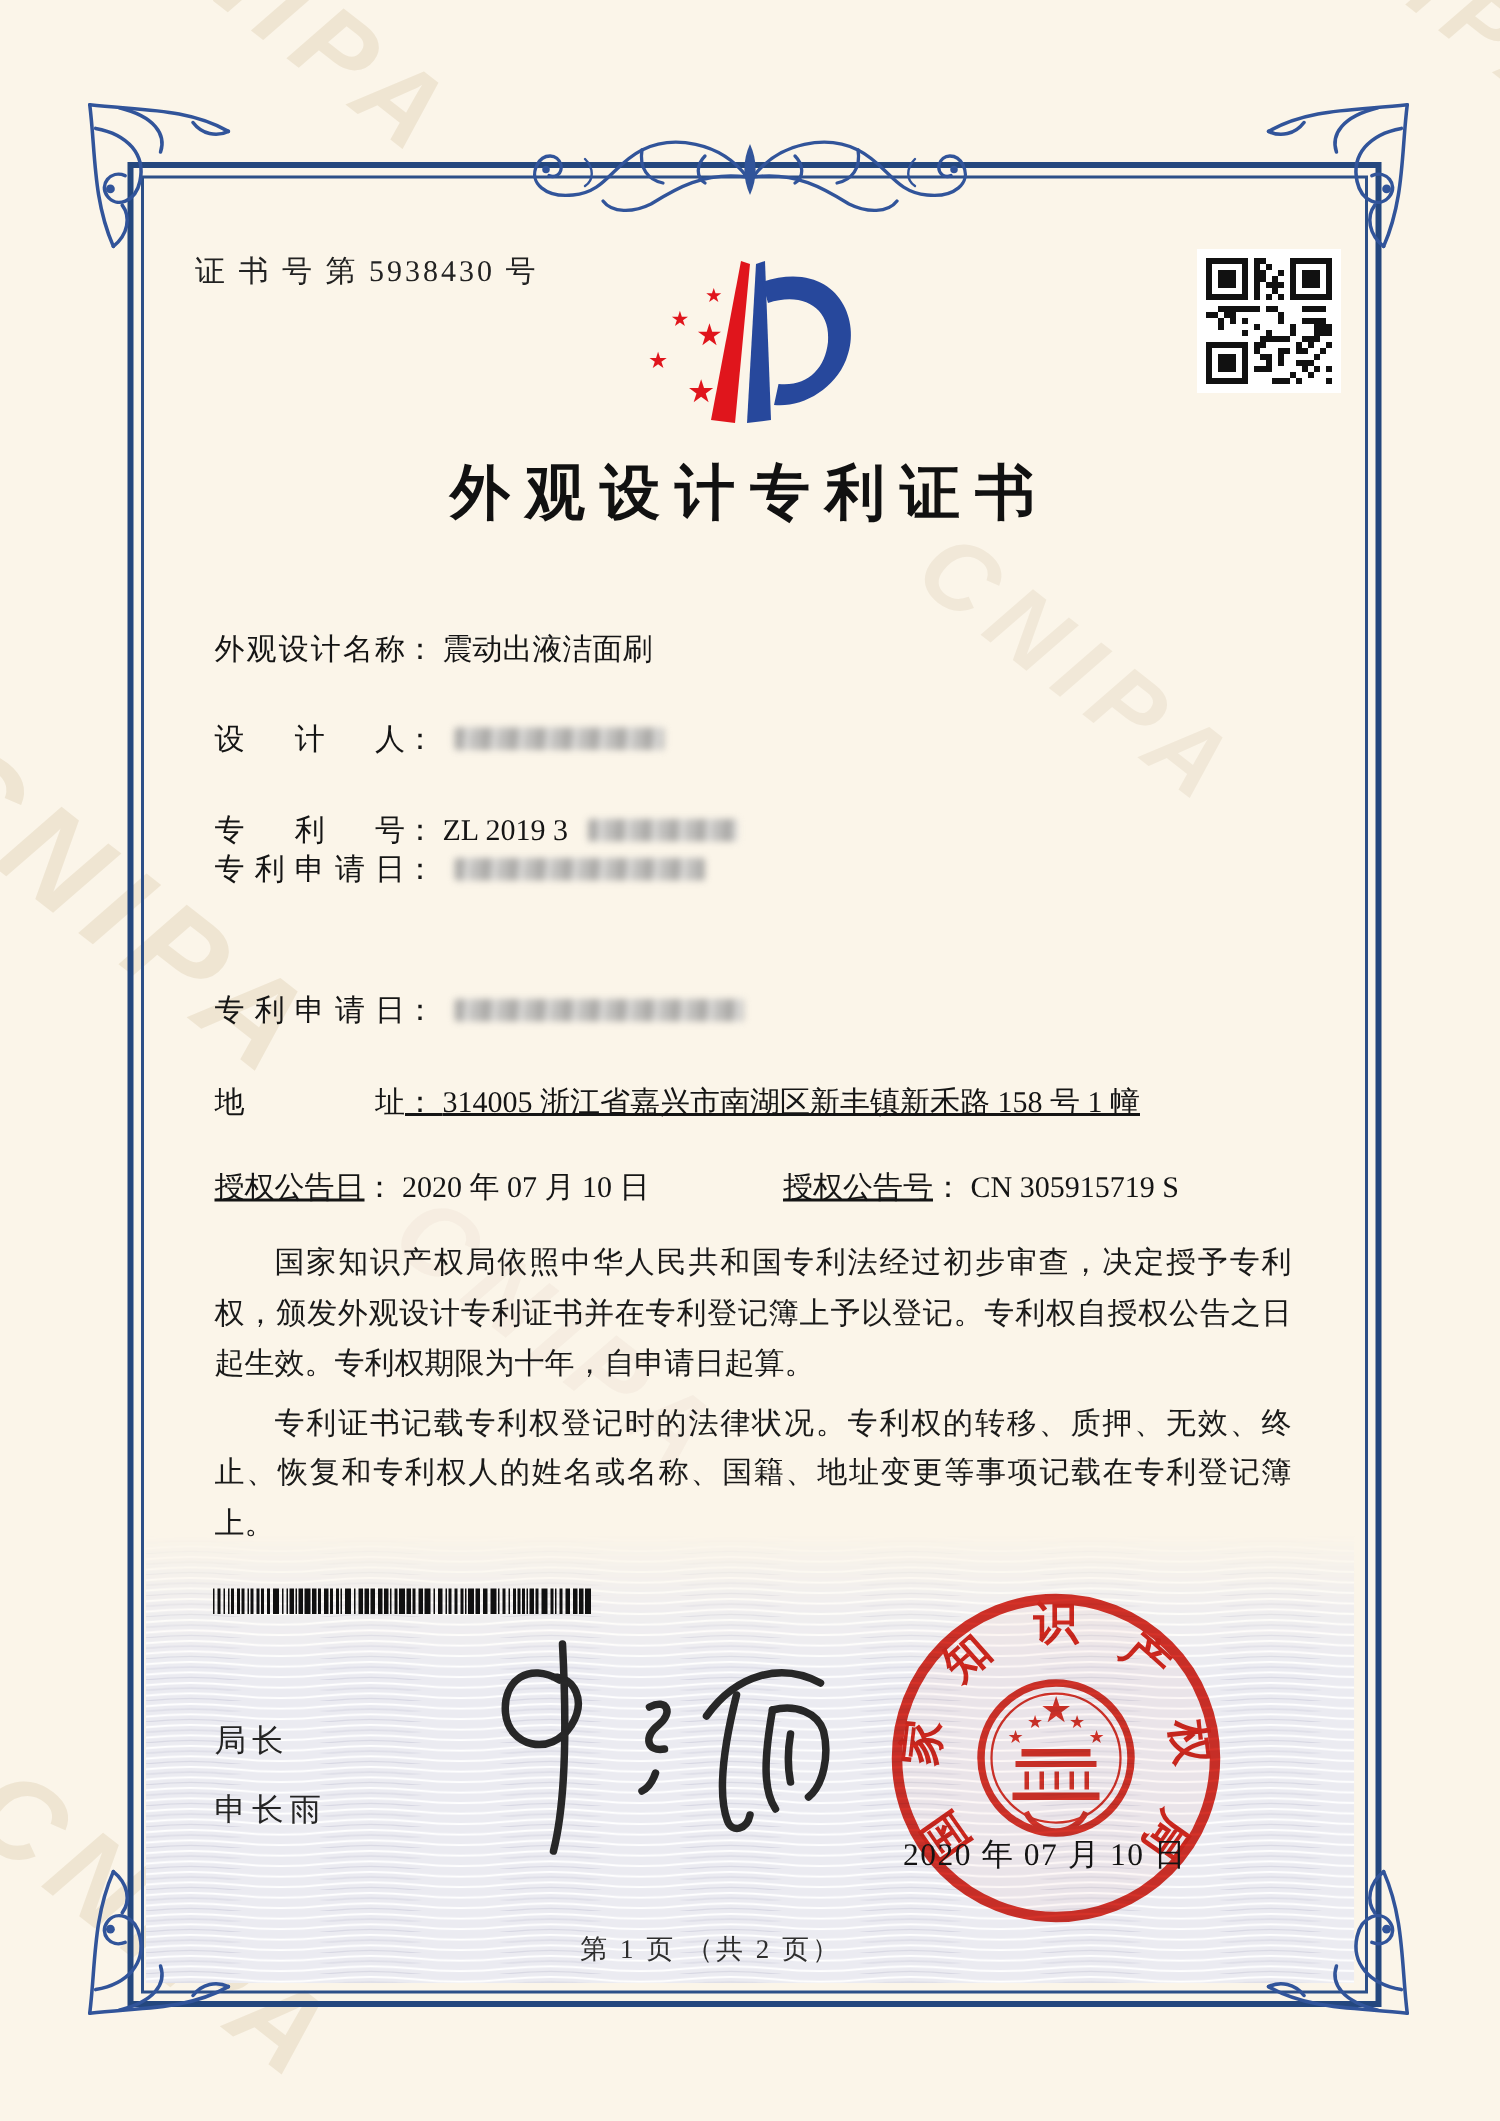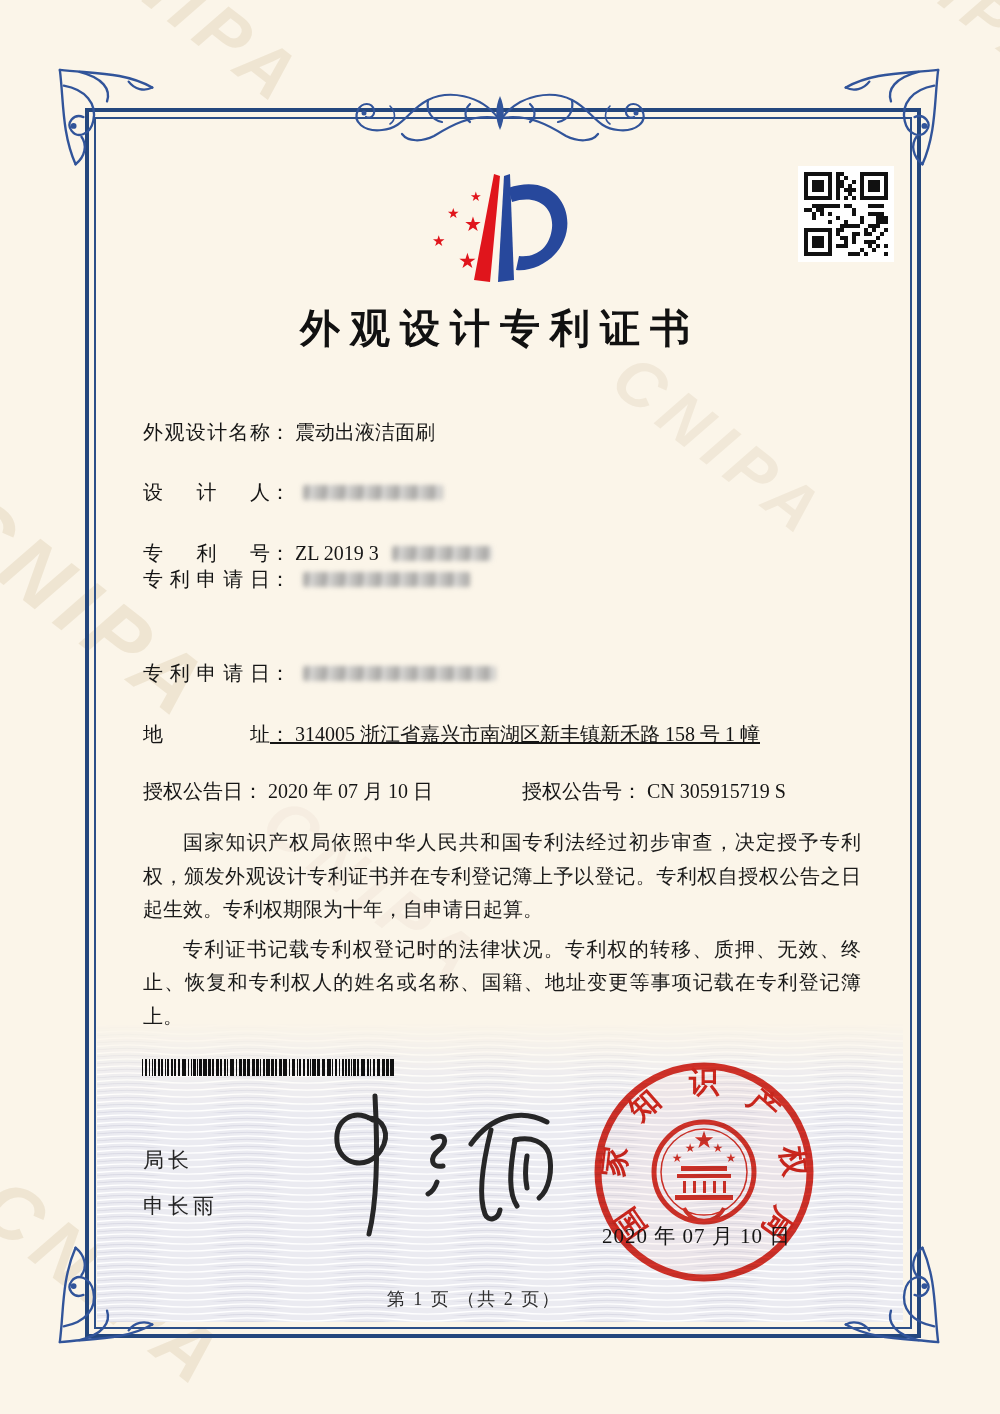--- a/index.html
+++ b/index.html
@@ -37,21 +37,21 @@
   .st2{left:29px;top:47px;font-size:14px;}
   .st3{left:46px;top:54px;font-size:20px;}
   .st4{left:14px;top:74px;font-size:15px;}
   .st5{left:40px;top:91px;font-size:21px;}
   .qr-box{position:absolute;left:798px;top:166px;width:96px;height:96px;background:#fff;}
   .title{position:absolute;left:0;right:0;top:301px;text-align:center;font-size:40px;font-weight:bold;
          letter-spacing:10px;color:#111;}
   
   .row{position:absolute;left:143px;font-size:20px;color:#151515;white-space:nowrap;}
   .lbl{display:inline-block;width:127px;text-align:justify;text-align-last:justify;vertical-align:bottom;}
-  .lbl-n{display:inline-block;vertical-align:bottom;}
+  .lbl-n{display:inline-block;vertical-align:bottom;text-decoration:underline;}
   .redact{display:inline-block;height:15px;border-radius:2px;vertical-align:-1px;margin-left:8px;
           background:repeating-linear-gradient(93deg,#9a9a9a 0 7px,#d6d6d6 7px 11px,#b3b3b3 11px 18px);
           filter:blur(2.4px);opacity:.8;}
   .r-name{top:419px;}  .r-designer{top:479px;} .r-patno{top:540px;}
   .r-filing{top:566px;} .r-patentee{top:660px;} .r-addr{top:721px;text-decoration:underline;}
   .r-grantd{top:778px;} .r-grantn{top:778px;left:522px;}
   
   .body-text{position:absolute;left:143px;top:826px;width:718px;font-size:20px;line-height:33.5px;
              text-align:justify;color:#1a1a1a;}
   .body-text p{margin:0;text-indent:2em;}
@@ -125,20 +125,21 @@
   <svg class="corner corner-tr" viewBox="0 0 120 120">
       <use href="#cnr"></use>
     </svg>
   <svg class="corner corner-bl" viewBox="0 0 120 120">
       <use href="#cnr"></use>
     </svg>
   <svg class="corner corner-br" viewBox="0 0 120 120">
       <use href="#cnr"></use>
     </svg>
 
+  <div class="cert-no">证 书 号 第 5938430 号</div>
 
   <div class="logo">
     <svg width="175" height="130" viewBox="0 0 175 130">
       <polygon points="76,14 82,16 72,122 56,120" fill="#e0151c"></polygon>
       <polygon points="86,16 92,14 96,120 80,122" fill="#27489c"></polygon>
       <path d="M90,28 C138,12 158,52 146,80 C138,100 116,112 98,110 L101,96 C120,98 132,86 134,68 C136,46 118,34 94,42 Z" fill="#27489c"></path>
     </svg>
     <span class="st st1">★</span>
     <span class="st st2">★</span>
     <span class="st st3">★</span>

